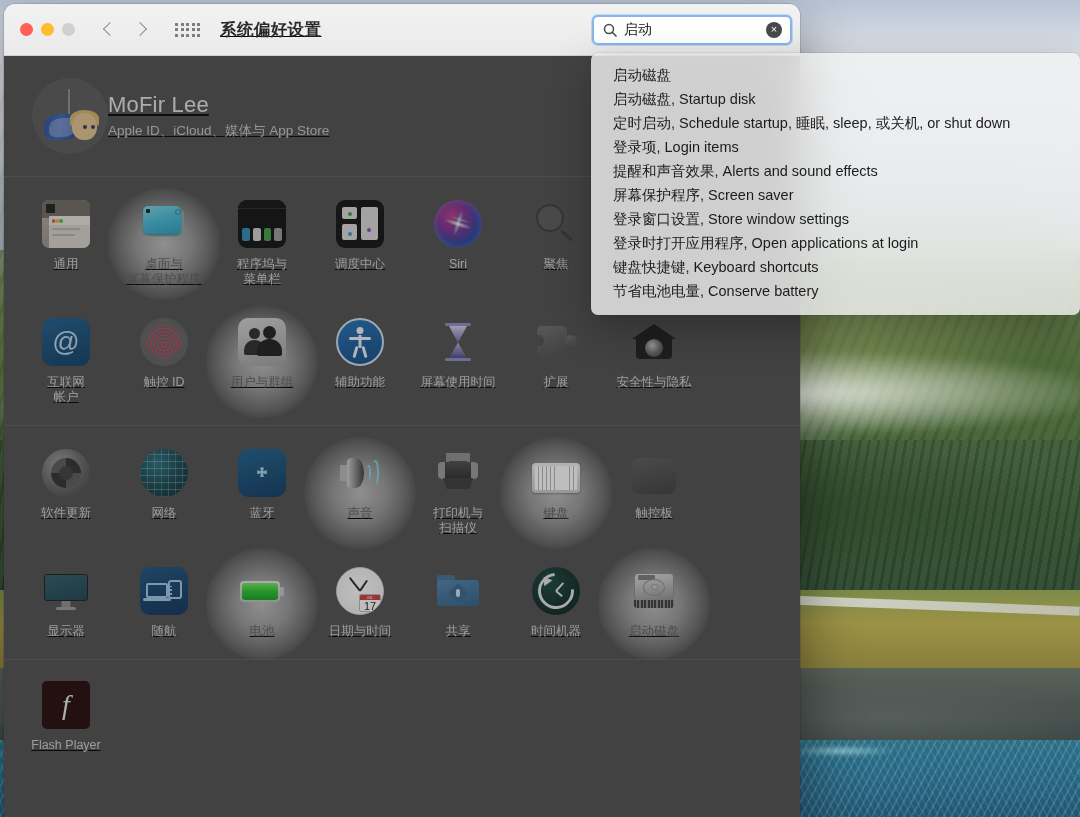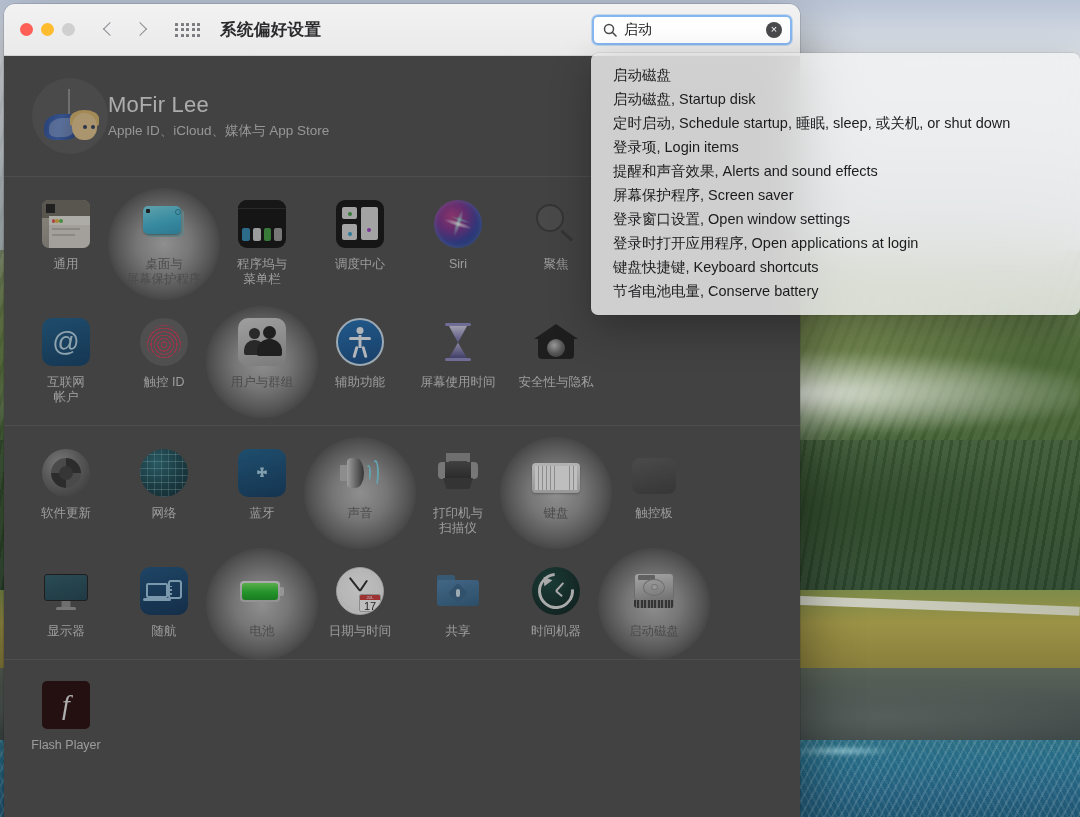--- a/index.html
+++ b/index.html
@@ -118,20 +118,21 @@
   }
 
   
   #prefs-window {
     position: absolute;
     left: 4px; top: 4px;
     width: 796px; height: 813px;
     border-radius: 11px 11px 0 0;
     overflow: hidden;
     box-shadow: 0 22px 60px rgba(0,0,0,.45), 0 0 0 .5px rgba(0,0,0,.22);
+    text-decoration: underline;
   }
 
   
   #titlebar {
     height: 52px;
     background: linear-gradient(180deg,#f2f2f2 0%, #eaeaea 100%);
     border-bottom: 1px solid #d2d2d2;
     display: flex; align-items: center;
     padding: 0 14px 0 16px;
     position: relative;
@@ -780,20 +781,30 @@
             <div class="ic ic-screentime">
                 <span class="h-top"></span>
                 <span class="h-g1"></span>
               <span class="h-g2"></span>
                 <span class="h-bot"></span>
               </div>
           </div>
           <div class="pref-label">屏幕使用时间</div>
         </div>
 
+        <div class="pref-item">
+          <div class="pref-icon">
+            <div class="ic ic-ext">
+                <span class="e-body"></span>
+                <span class="e-knobL"></span>
+                <span class="e-knobR"></span>
+              </div>
+          </div>
+          <div class="pref-label">扩展</div>
+        </div>
 
         <div class="pref-item">
           <div class="pref-icon">
             <div class="ic ic-security">
                 <span class="sec-roof"></span>
                 <span class="sec-body"></span>
               <span class="sec-pin"></span>
                 <span class="sec-dial"></span>
               </div>
           </div>
@@ -999,17 +1010,17 @@
   </div>
 </div>
 
 <div id="suggestions">
   <div class="sugg-item">启动磁盘</div>
   <div class="sugg-item">启动磁盘, Startup disk</div>
   <div class="sugg-item">定时启动, Schedule startup, 睡眠, sleep, 或关机, or shut down</div>
   <div class="sugg-item">登录项, Login items</div>
   <div class="sugg-item">提醒和声音效果, Alerts and sound effects</div>
   <div class="sugg-item">屏幕保护程序, Screen saver</div>
-  <div class="sugg-item">登录窗口设置, Open window settings</div>
+  <div class="sugg-item">登录窗口设置, Store window settings</div>
   <div class="sugg-item">登录时打开应用程序, Open applications at login</div>
   <div class="sugg-item">键盘快捷键, Keyboard shortcuts</div>
   <div class="sugg-item">节省电池电量, Conserve battery</div>
 </div>
 
 </body></html>

